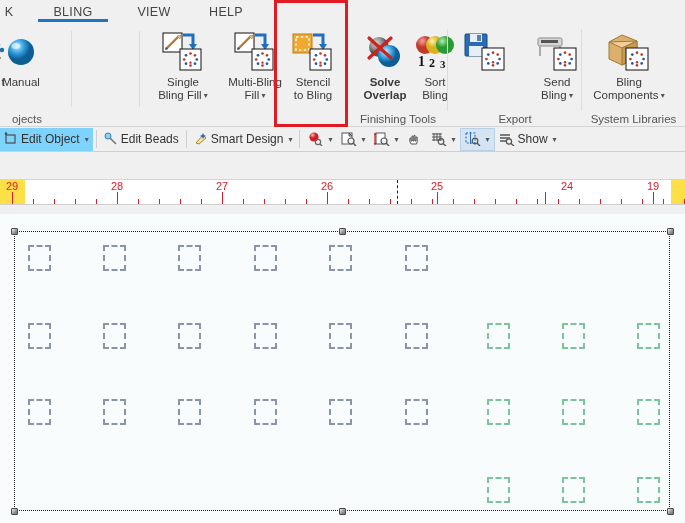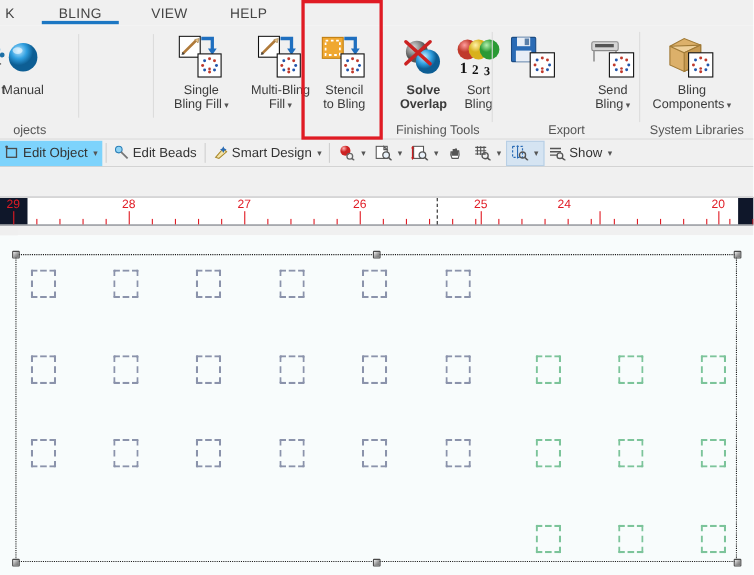--- a/index.html
+++ b/index.html
@@ -79,21 +79,21 @@
   .tsep { width: 1px; height: 18px; background: #cfcfcf; margin: 0 3px; }
   .tcaret { font-size: 8px; color: #555; margin-left: 2px; }
 
   
   .rulerwrap {
     position: absolute; left: 0; top: 152px; width: 685px; height: 62px;
     background: #f0f0f0;
   }
   .ruler {
     position: absolute; left: 0; top: 27px; width: 685px; height: 26px;
-    background: #0f172a; border-top: 1px solid #d6d6d6; border-bottom: 1px solid #cfcfcf;
+    background: #fde047; border-top: 1px solid #d6d6d6; border-bottom: 1px solid #cfcfcf;
   }
   .ruler .active-zone {
     position: absolute; top: 0; bottom: 0; background: #ffffff;
   }
   .rtick { position: absolute; background: #e01b24; width: 1px; }
   .rtick.major { top: 12px; height: 12px; }
   .rtick.minor { top: 19px; height: 5px; }
   .rnum {
     position: absolute; top: 0px; font-size: 11px; color: #e01b24;
     transform: translateX(-50%); font-family: "Liberation Sans", sans-serif;
@@ -565,22 +565,22 @@
         <div class="rtick minor" style="left: 600px;"></div>
         <div class="rtick minor" style="left: 621px;"></div>
         <div class="rtick minor" style="left: 642px;"></div>
         <div class="rtick minor" style="left: 663px;"></div>
         <div class="rtick minor" style="left: 684px;"></div>
         <div class="rnum" style="left: 12px;">29</div>
         <div class="rnum" style="left: 117px;">28</div>
         <div class="rnum" style="left: 222px;">27</div>
         <div class="rnum" style="left: 327px;">26</div>
         <div class="rnum" style="left: 437px;">25</div>
-        <div class="rnum" style="left: 513px;">24</div>
-        <div class="rnum" style="left: 653px;">20</div>
+        <div class="rnum" style="left: 567px;">24</div>
+        <div class="rnum" style="left: 653px;">19</div>
         <div class="rguide" style="left: 397px;"></div>
       </div>
   </div>
 
   <div class="canvas" id="canvas">
       <div class="sel-box" style="left: 14px; top: 17px; width: 656px; height: 280px;"></div>
       <div class="cell" style="left: 28px; top: 31px;"></div>
       <div class="cell" style="left: 103px; top: 31px;"></div>
       <div class="cell" style="left: 178px; top: 31px;"></div>
       <div class="cell" style="left: 254px; top: 31px;"></div>

